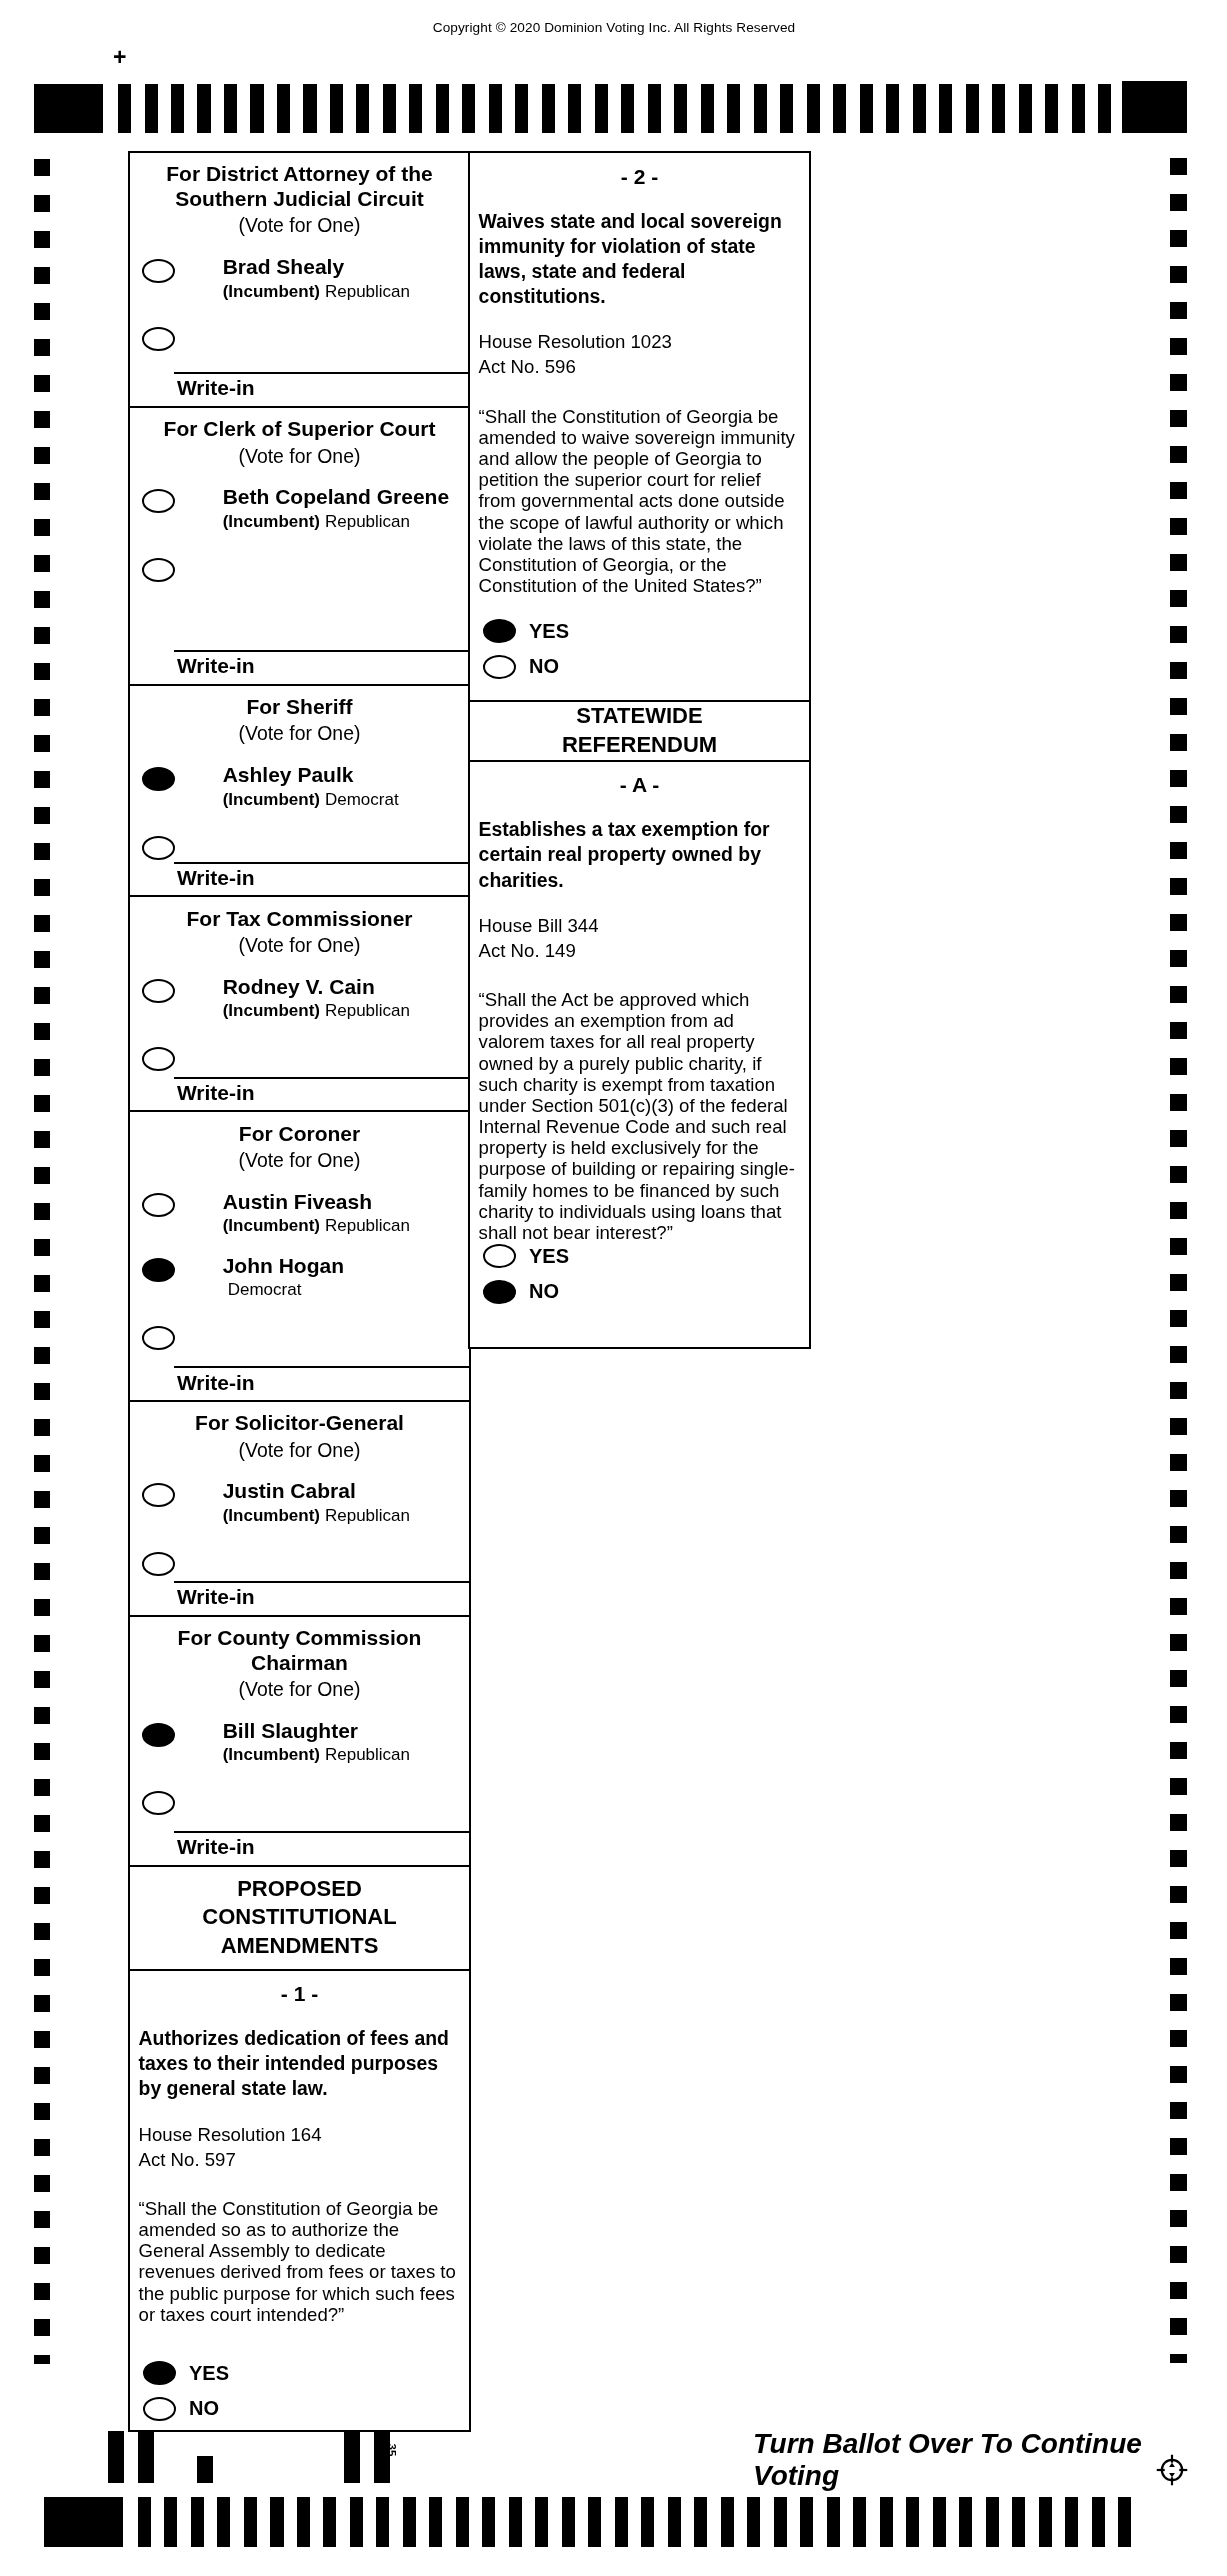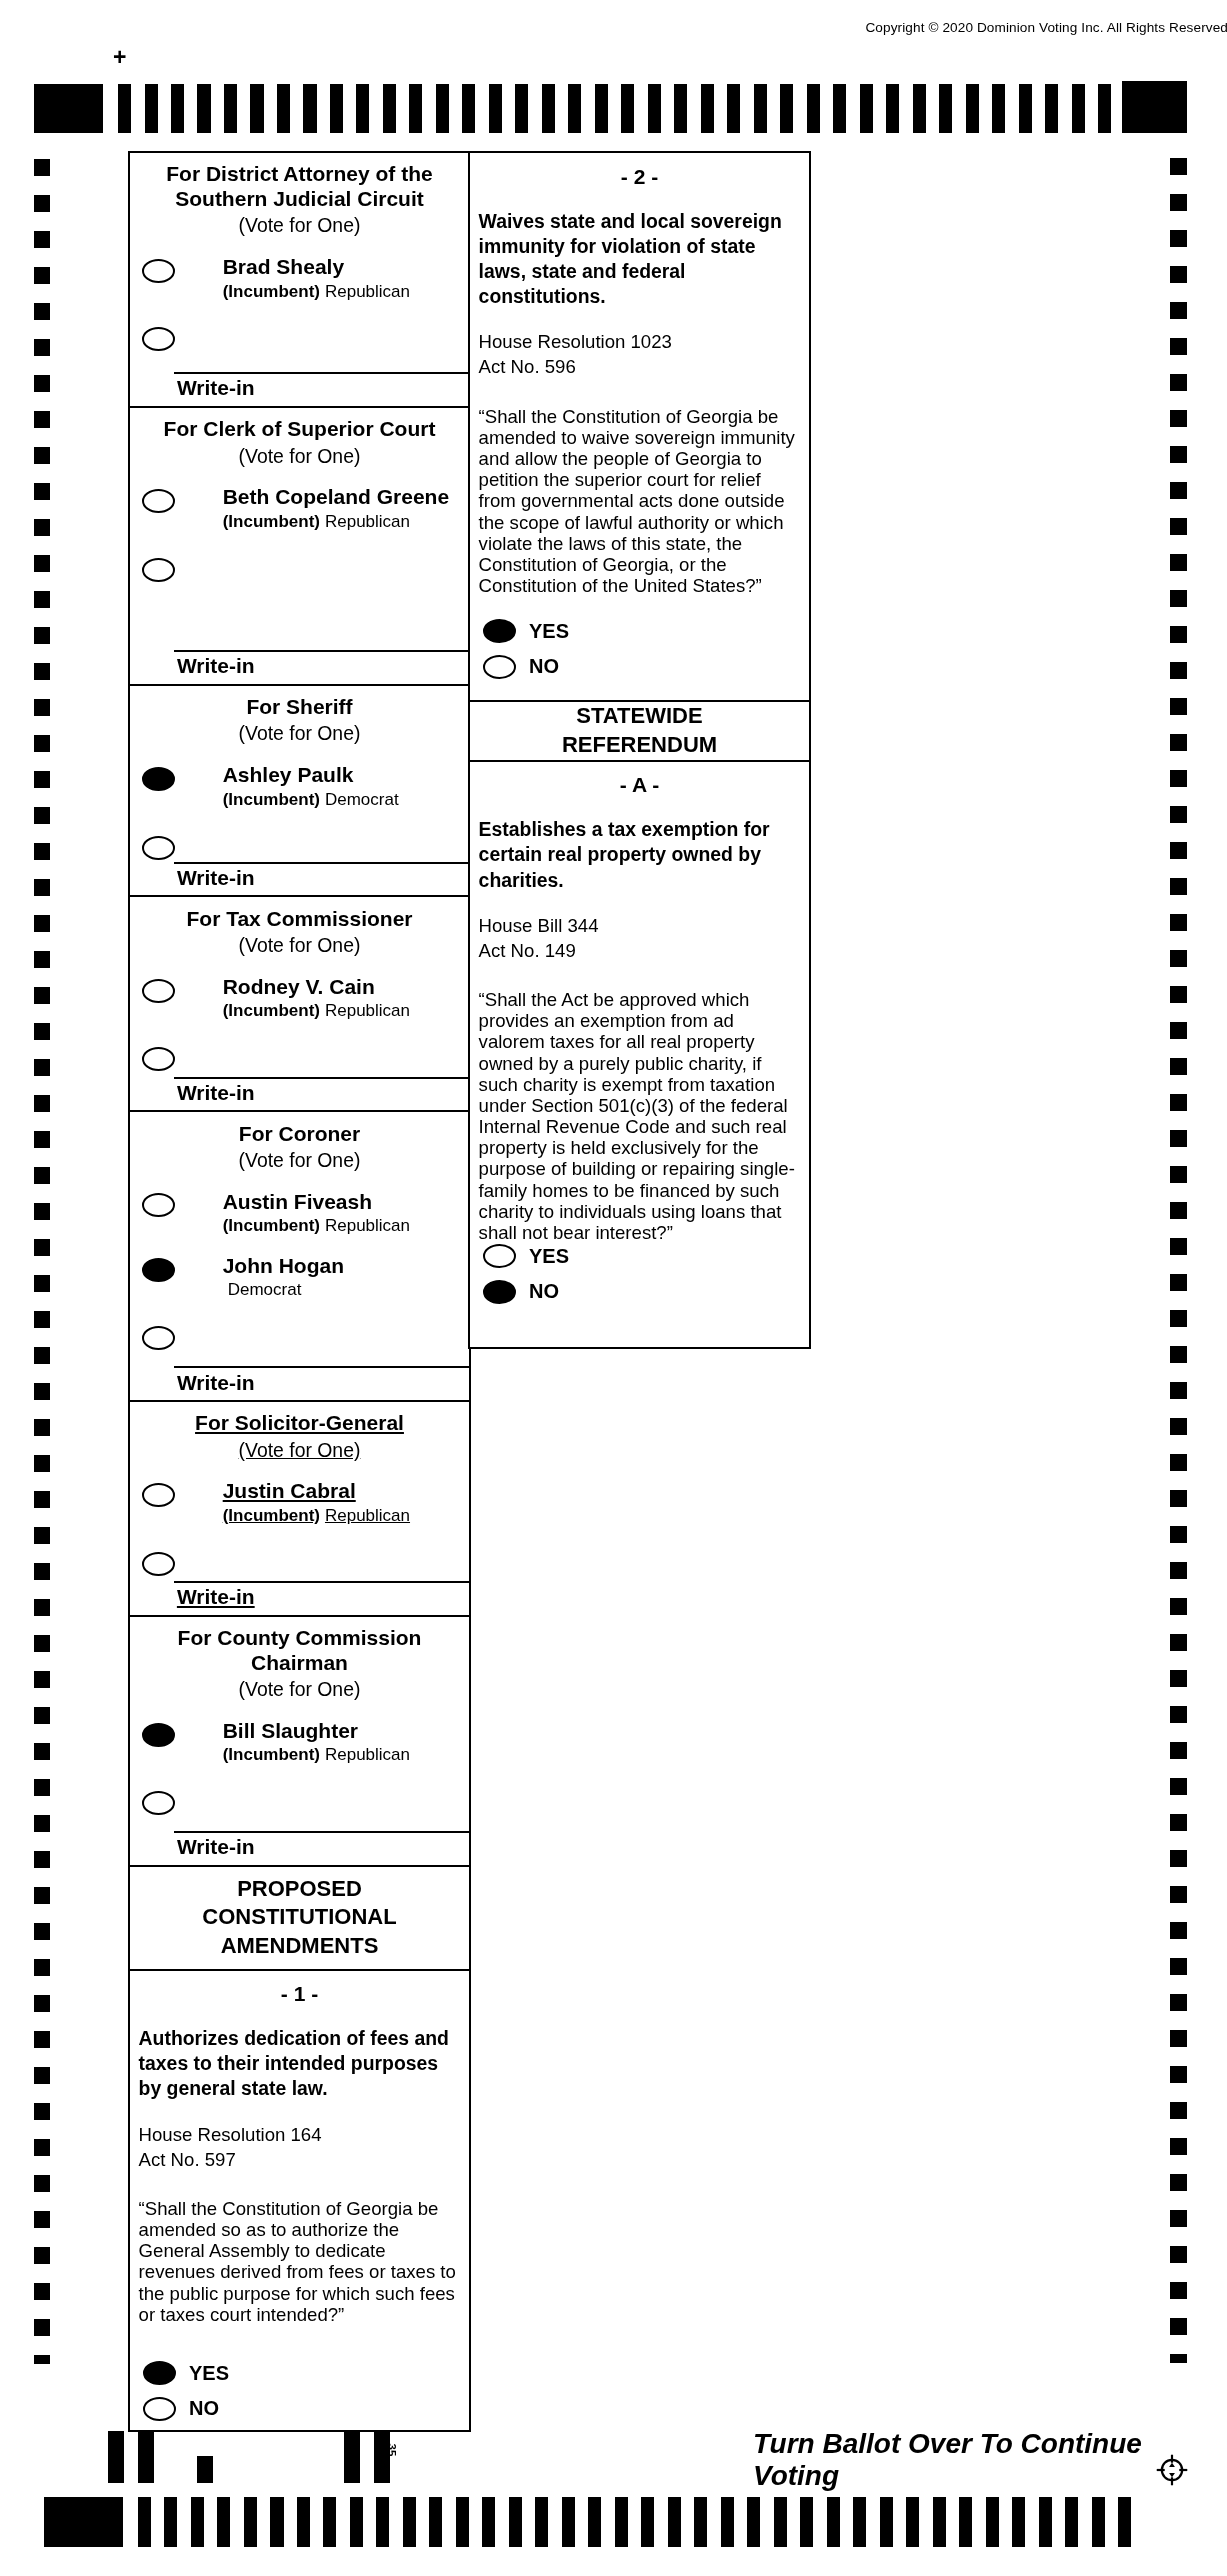--- a/index.html
+++ b/index.html
@@ -1,20 +1,20 @@
 <!DOCTYPE html>
 <html style="font-size:11.5px"><head>
 <meta charset="utf-8">
 <style>
   html,body{margin:0;padding:0;background:#fff;}
   .page{position:relative;width:1228px;height:2576px;background:#ffffff;
         font-family:"Liberation Sans", sans-serif;color:#000;overflow:hidden;}
 
   
-  .copyright{position:absolute;top:20px;left:0;width:100%;text-align:right;
+  .copyright{position:absolute;top:20px;left:0;width:100%;text-align:center;
              font-size:13.6px;letter-spacing:0.1px;}
   .plus-mark{position:absolute;left:113px;top:44px;font-size:23px;font-weight:bold;}
   .rect{position:absolute;background:#000;}
   .top-bars{position:absolute;left:118px;top:84px;width:995px;height:49px;
             background:repeating-linear-gradient(90deg,#000 0 13px,transparent 13px 26.5px);}
   .bottom-bars{position:absolute;left:138px;top:2497px;width:995px;height:50px;
             background:repeating-linear-gradient(90deg,#000 0 13px,transparent 13px 26.5px);}
   .left-marks{position:absolute;left:34px;top:159px;width:16px;height:2205px;
             background:repeating-linear-gradient(180deg,#000 0 17px,transparent 17px 36px);}
   .right-marks{position:absolute;left:1170px;top:158px;width:16.5px;height:2205px;
@@ -174,21 +174,21 @@
         </div>
       </div>
       <div class="writein-oval-row">
         <div class="oval"></div>
       </div>
       <div class="writein">
         <div class="writein-label">Write-in</div>
       </div>
     </div>
 
-    <div class="box" style="height:217px;text-decoration:underline;">
+    <div class="box" style="height:217px;">
       <div class="contest-title">For Solicitor-General</div>
       <div class="vote-instruction">(Vote for One)</div>
       <div class="cand-row">
         <div class="oval"></div>
         <div class="cand-text">
           <div class="cand-name">Justin Cabral</div>
           <div class="cand-party"><span class="party-prefix">(Incumbent)</span><span class="party">Republican</span></div>
         </div>
       </div>
       <div class="writein-oval-row">

